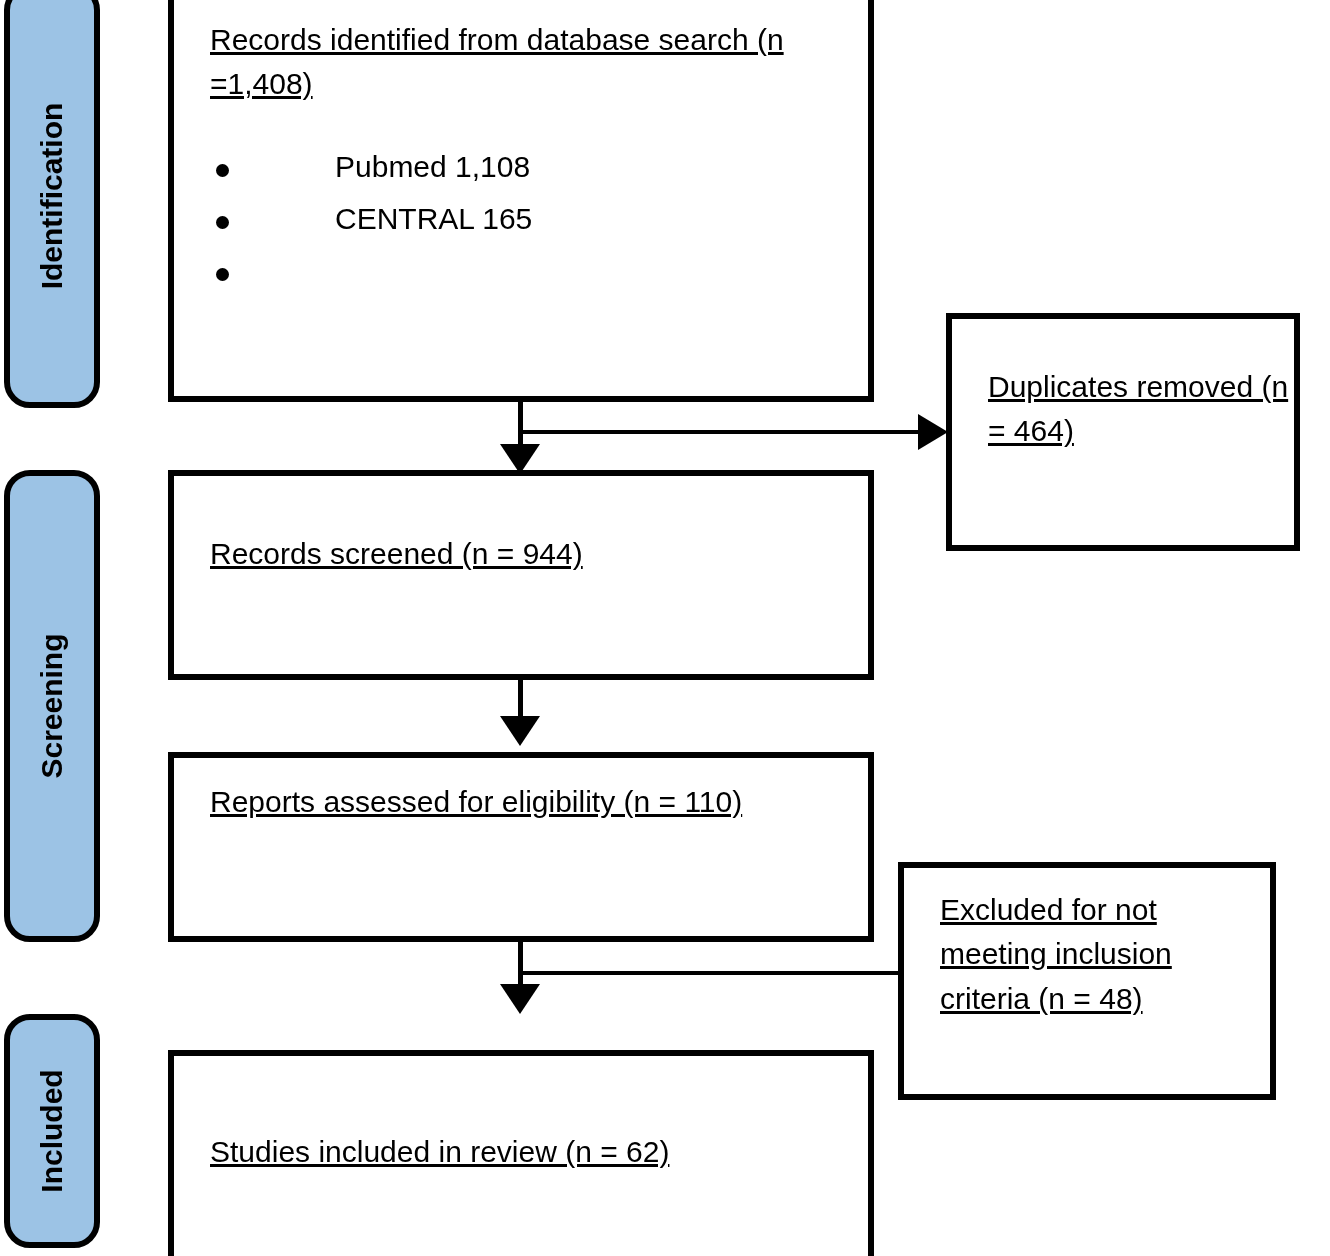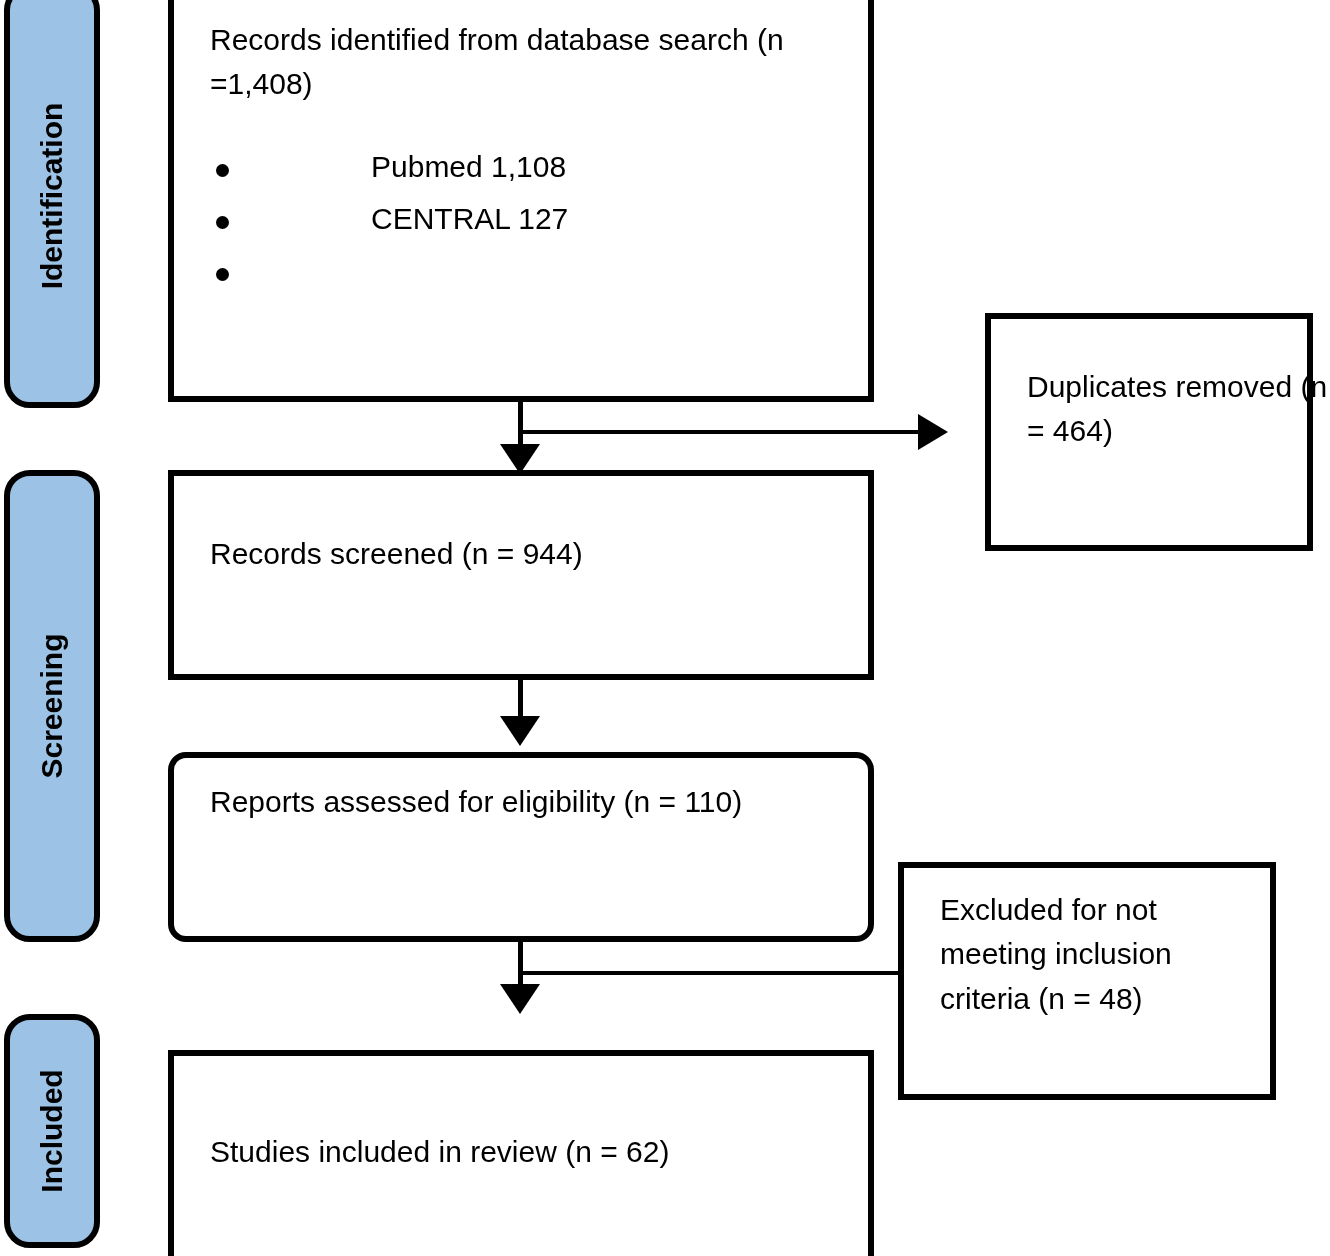--- a/index.html
+++ b/index.html
@@ -46,30 +46,31 @@
     background: #ffffff;
     border: 6px solid #000000;
     box-sizing: border-box;
     color: #000000;
   }
   .box-text {
     position: absolute;
     font-size: 30px;
     line-height: 1.48;
     color: #000000;
+    text-decoration: underline;
   }
 
   
   #box-identified { left: 168px; top: -12px;  width: 706px; height: 414px; }
   #box-screened   { left: 168px; top: 470px;  width: 706px; height: 210px; }
-  #box-assessed   { left: 168px; top: 752px;  width: 706px; height: 190px; border-radius: 18px; }
+  #box-assessed   { left: 168px; top: 752px;  width: 706px; height: 190px; }
   #box-included   { left: 168px; top: 1022px; width: 706px; height: 230px; margin-top: 28px; }
 
   
-  #box-duplicates { left: 985px; top: 313px;  width: 328px; height: 238px; }
+  #box-duplicates { left: 946px; top: 313px;  width: 354px; height: 238px; }
   #box-excluded   { left: 898px; top: 862px;  width: 378px; height: 238px; }
 
   
   #text-identified { left: 36px; top: 24px;  width: 640px; }
   #text-screened   { left: 36px; top: 56px;  width: 640px; }
   #text-assessed   { left: 36px; top: 22px;  width: 640px; }
   #text-included   { left: 36px; top: 74px;  width: 640px; }
   #text-duplicates { left: 36px; top: 46px;  width: 320px; }
   #text-excluded   { left: 36px; top: 20px;  width: 320px; }
 
@@ -97,21 +98,20 @@
     width: 13px;
     height: 13px;
     background: #000000;
     border-radius: 50%;
   }
   .bullet-label {
     position: absolute;
     left: 125px;
     top: 0px;
     white-space: nowrap;
-    margin-left: 36px;
   }
 
   
   .vline {
     position: absolute;
     background: #000000;
     width: 5px;
   }
   .hline {
     position: absolute;
@@ -155,21 +155,21 @@
   <div class="flow-box" id="box-identified">
     <div class="box-text" id="text-identified">Records identified from database search (n =1,408)</div>
 
     <ul class="bullet-list">
       <li class="bullet-item">
         <span class="bullet-dot"></span>
         <span class="bullet-label">Pubmed 1,108</span>
       </li>
       <li class="bullet-item">
         <span class="bullet-dot"></span>
-        <span class="bullet-label">CENTRAL 127</span>
+        <span class="bullet-label">CENTRAL 165</span>
       </li>
       <li class="bullet-item">
         <span class="bullet-dot"></span>
       </li>
     </ul>
   </div>
 
   <div class="vline" style="left:518px; top:402px; height:56px;"></div>
   <div class="arrow-down" style="left:500px; top:444px;"></div>
 

